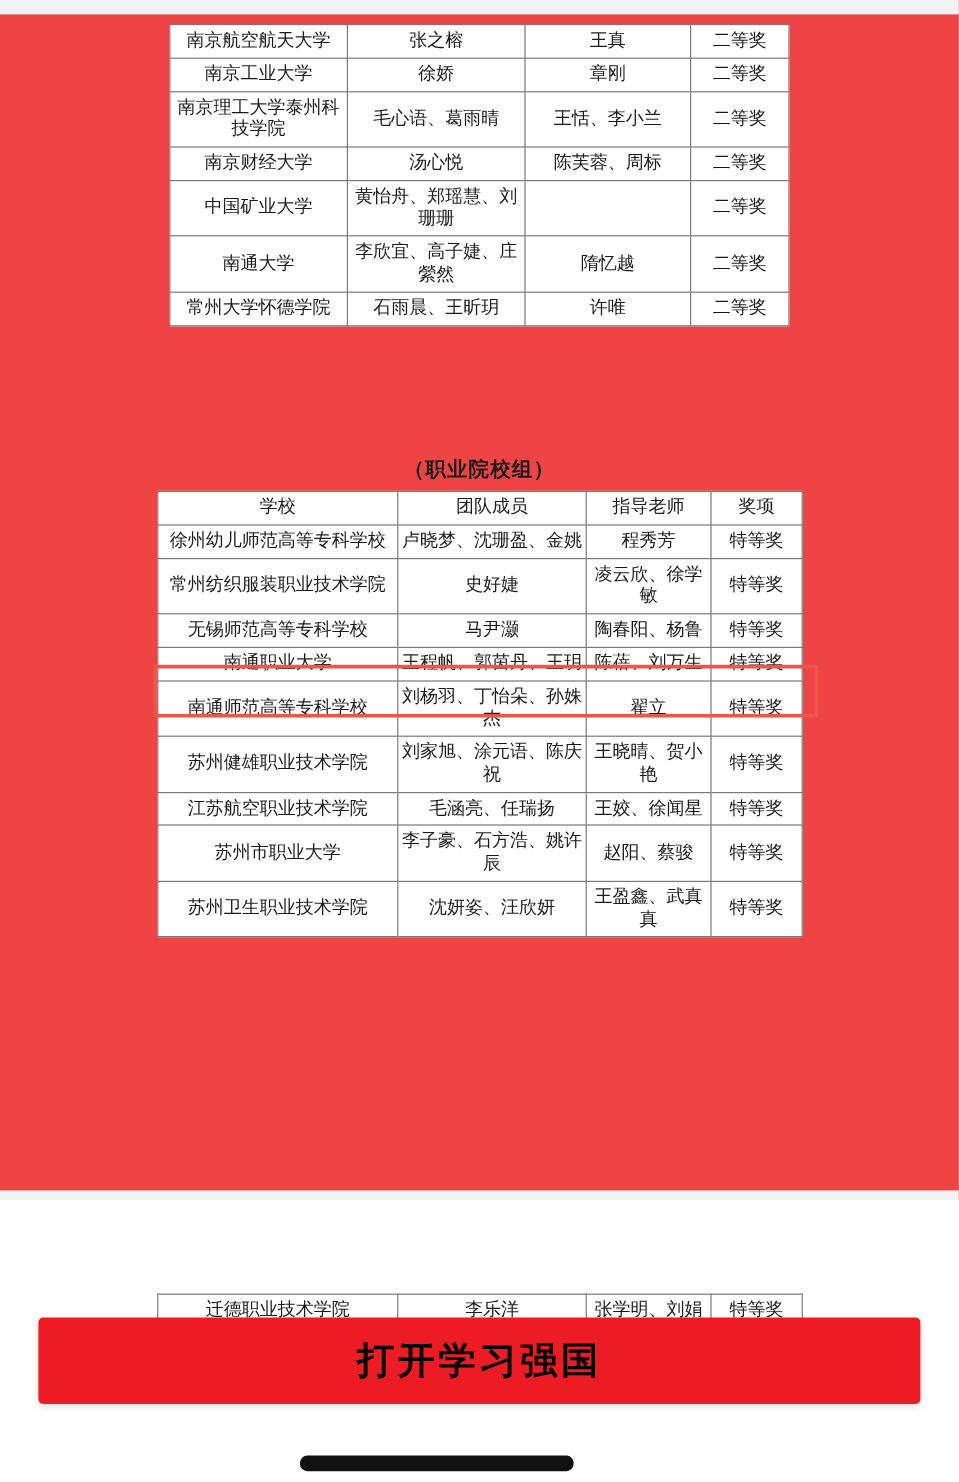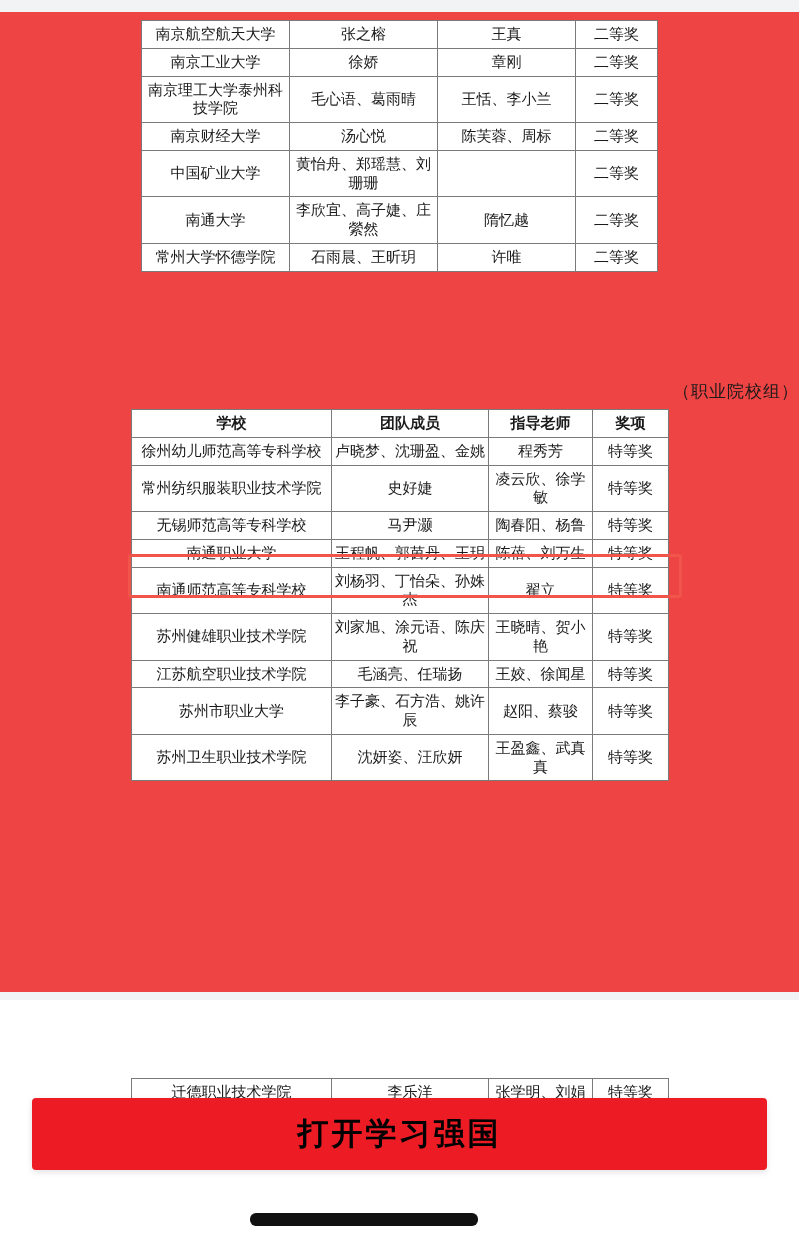--- a/index.html
+++ b/index.html
@@ -64,37 +64,38 @@
   #table-top col.c1 { width: 148px; }
   #table-top col.c2 { width: 148px; }
   #table-top col.c3 { width: 138px; }
   #table-top col.c4 { width: 82px; }
 
   .group-heading {
     position: absolute;
     left: 0;
     top: 368px;
     width: 799px;
-    text-align: right;
+    text-align: center;
     font-size: 17px;
     color: #1a1a1a;
     letter-spacing: 1px;
+    font-weight: bold;
   }
 
   #table-voc {
     position: absolute;
     left: 131px;
     top: 397px;
     width: 537px;
   }
   #table-voc col.c1 { width: 200px; }
   #table-voc col.c2 { width: 157px; }
   #table-voc col.c3 { width: 104px; }
   #table-voc col.c4 { width: 76px; }
-  #table-voc td.hdr { font-weight: bold; }
+  #table-voc td.hdr { font-weight: normal; }
 
   .highlight-box {
     position: absolute;
     left: 128px;
     top: 542px;
     width: 554px;
     height: 44px;
     border: 3px solid #f0544a;
     border-radius: 3px;
     box-sizing: border-box;

